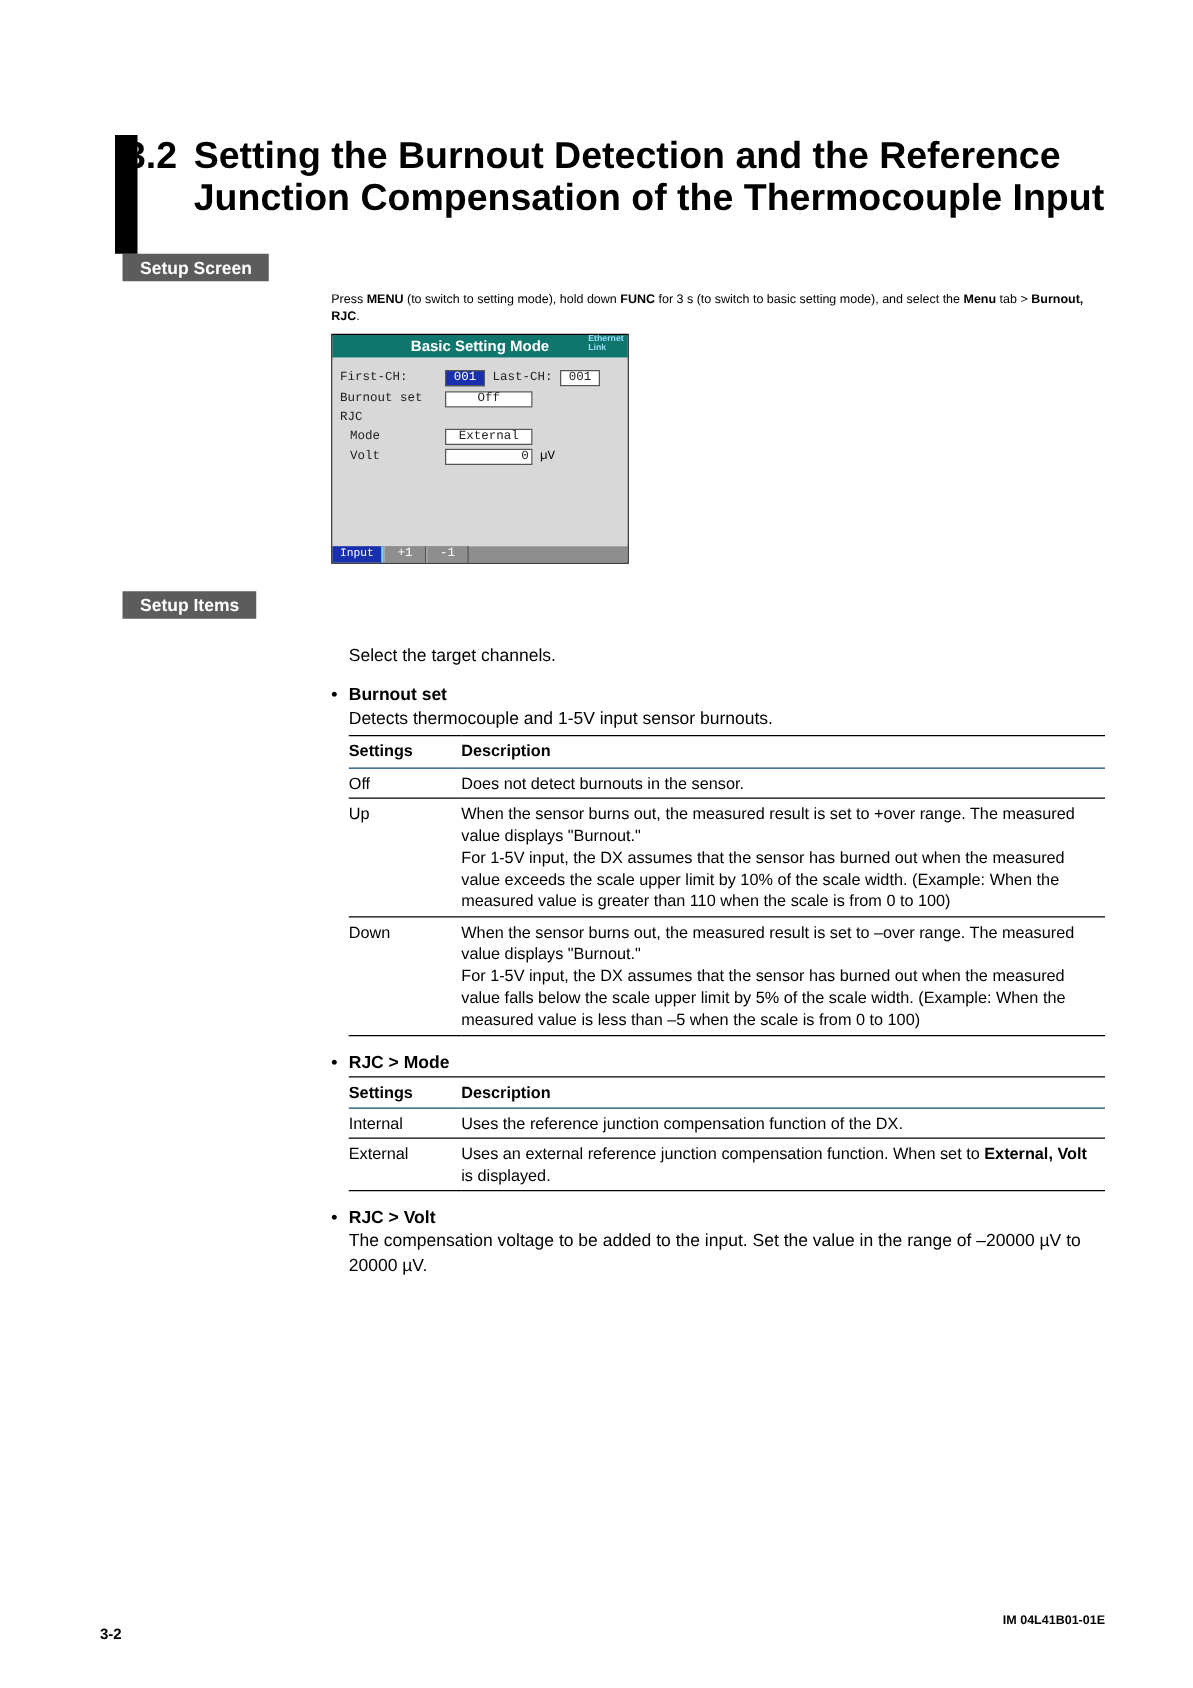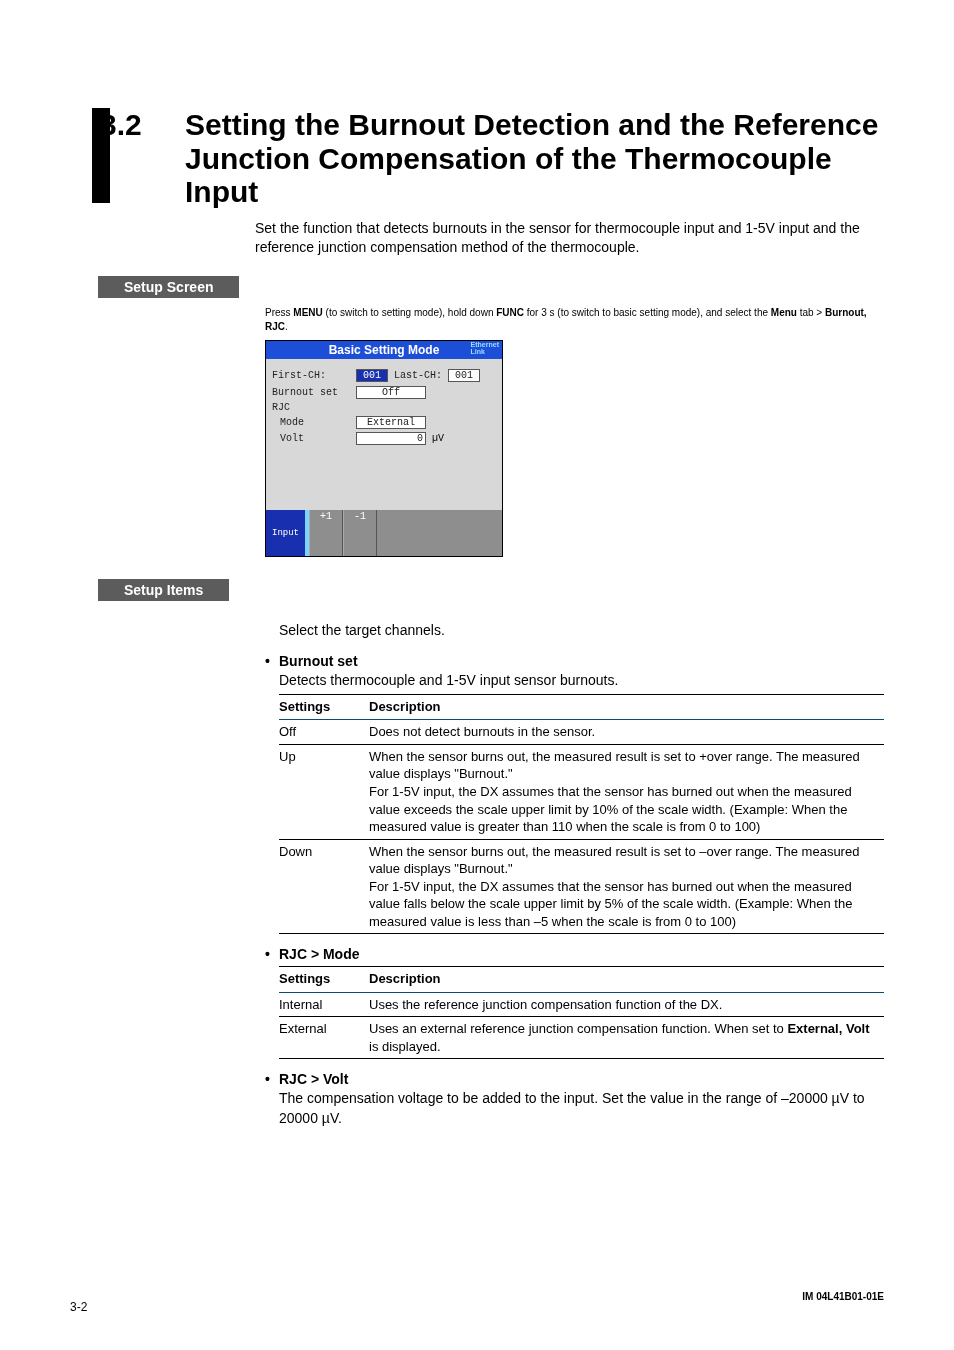--- a/index.html
+++ b/index.html
@@ -1,60 +1,59 @@
 <!DOCTYPE html>
 <html><head>
 <meta charset="utf-8">
 <style>
   * { box-sizing: border-box; margin: 0; padding: 0; }
   html, body { width: 954px; background: #fff; font-family: Arial, Helvetica, sans-serif; color: #000; }
   .page { width: 954px; min-height: 1350px; padding: 108px 70px 40px 70px; position: relative; }
   .section-num-bar { position: absolute; left: 92px; top: 108px; width: 18px; height: 95px; background: #000; }
   .section-head { display: flex; align-items: flex-start; margin-bottom: 10px; }
   .section-num { font-size: 30px; font-weight: bold; width: 85px; padding-left: 30px; line-height: 1.1; display: inline-block; }
-  .section-title { font-size: 30px; font-weight: bold; line-height: 1.12; flex: 1; margin-left: 30px; }
+  .section-title { font-size: 30px; font-weight: bold; line-height: 1.12; flex: 1; }
   .intro { margin-left: 185px; margin-top: 6px; font-size: 14px; line-height: 1.4; }
-  .subhead-bar { background: #5c5c5c; color: #fff; font-weight: bold; font-size: 14px; padding: 3px 26px; display: inline-block; margin-left: 28px; margin-top: 18px; margin-bottom: 8px; }
+  .subhead-bar { background: #5c5c5c; color: #fff; font-weight: bold; font-size: 14px; padding: 3px 14px; display: inline-block; margin-left: 28px; margin-top: 18px; margin-bottom: 8px; }
   .body-text-wide { margin-left: 195px; margin-right: 10px; font-size: 10px; line-height: 1.4; }
   .screenshot { margin-left: 195px; margin-top: 6px; width: 238px; border: 1px solid #000; font-family: "Courier New", monospace; font-size: 10px; }
-  .ss-title { background: #1d4ed8; color: #fff; font-weight: bold; padding: 2px 0; text-align: center; position: relative; font-family: Arial; font-size: 12px; }
+  .ss-title { background: #0f766e; color: #fff; font-weight: bold; padding: 2px 0; text-align: center; position: relative; font-family: Arial; font-size: 12px; }
   .ss-eth { position: absolute; right: 3px; top: 0; font-size: 7px; color: #9df; line-height: 1; text-align: left; }
   .ss-body { background: #d8d8d8; padding: 10px 6px 62px 6px; }
   .ss-row { display: flex; align-items: center; margin-bottom: 3px; }
   .ss-label { width: 84px; color: #222; }
   .ss-field { border: 1px solid #555; background: #fff; color: #222; padding: 0 2px; min-width: 36px; text-align: right; margin-right: 4px; }
   .ss-field-sel { border: 1px solid #555; background: #1830b0; color: #fff; padding: 0 2px; min-width: 32px; text-align: center; margin-right: 6px; }
   .ss-footer { background: #8e8e8e; display: flex; }
-  .ss-tab { background: #1830b0; color: #fff; font-size: 9px; padding: 18px 6px; border-right: 4px solid #7dd3fc; }
+  .ss-tab { background: #1830b0; color: #fff; font-size: 9px; padding: 1px 6px; border-right: 2px solid #7dd3fc; }
   .ss-btn { background: #8e8e8e; color: #fff; font-size: 10px; padding: 1px 10px; border-right: 1px solid #555; border-left: 1px solid #aaa; }
   .bullet-item { margin-left: 195px; margin-top: 12px; }
   .bullet-head { font-size: 14px; font-weight: bold; }
   .bullet-head:before { content: "•"; display: inline-block; width: 14px; }
   .bullet-body { font-size: 14px; line-height: 1.4; margin-left: 14px; margin-top: 2px; }
   table.t { border-collapse: collapse; width: 100%; margin-top: 4px; font-size: 13px; }
   table.t th { text-align: left; font-weight: bold; padding: 3px 6px 3px 0; border-top: 1.5px solid #000; border-bottom: 1px solid #0c4a6e; }
   table.t td { vertical-align: top; padding: 3px 6px 3px 0; border-bottom: 1px solid #000; line-height: 1.35; }
   table.t td.last, table.t tr:last-child td { border-bottom: 1.5px solid #000; }
   .col-set { width: 90px; }
-  .footer-left { position: absolute; bottom: 36px; left: 70px; font-size: 12px; font-weight: normal; }
+  .footer-left { position: absolute; bottom: 36px; left: 80px; font-size: 12px; font-weight: bold; }
   .footer-right { position: absolute; bottom: 48px; right: 70px; font-size: 10px; font-weight: bold; }
   b { font-weight: bold; }
 </style>
 </head>
 <body>
 
 <div class="page">
   <div class="section-num-bar"></div>
 
   <div class="section-head">
     <span class="section-num">3.2</span>
     <span class="section-title">Setting the Burnout Detection and the Reference Junction Compensation of the Thermocouple Input</span>
   </div>
 
-  <div class="intro">Set the function that detects burnouts in the sensor for thermocouple input and 1-5V input and the reference junction compensation method of the thermocouple.</div>
 
   
   <div class="subhead-bar">Setup Screen</div>
   <div class="body-text-wide">
     <span>Press </span><b>MENU</b><span> (to switch to setting mode), hold down </span><b>FUNC</b><span> for 3 s (to switch to basic setting mode), and select the </span><b>Menu</b><span> tab &gt; </span><b>Burnout, RJC</b><span>.</span>
   </div>
 
   <div class="screenshot">
     <div class="ss-title">
       <span>Basic Setting Mode</span>

